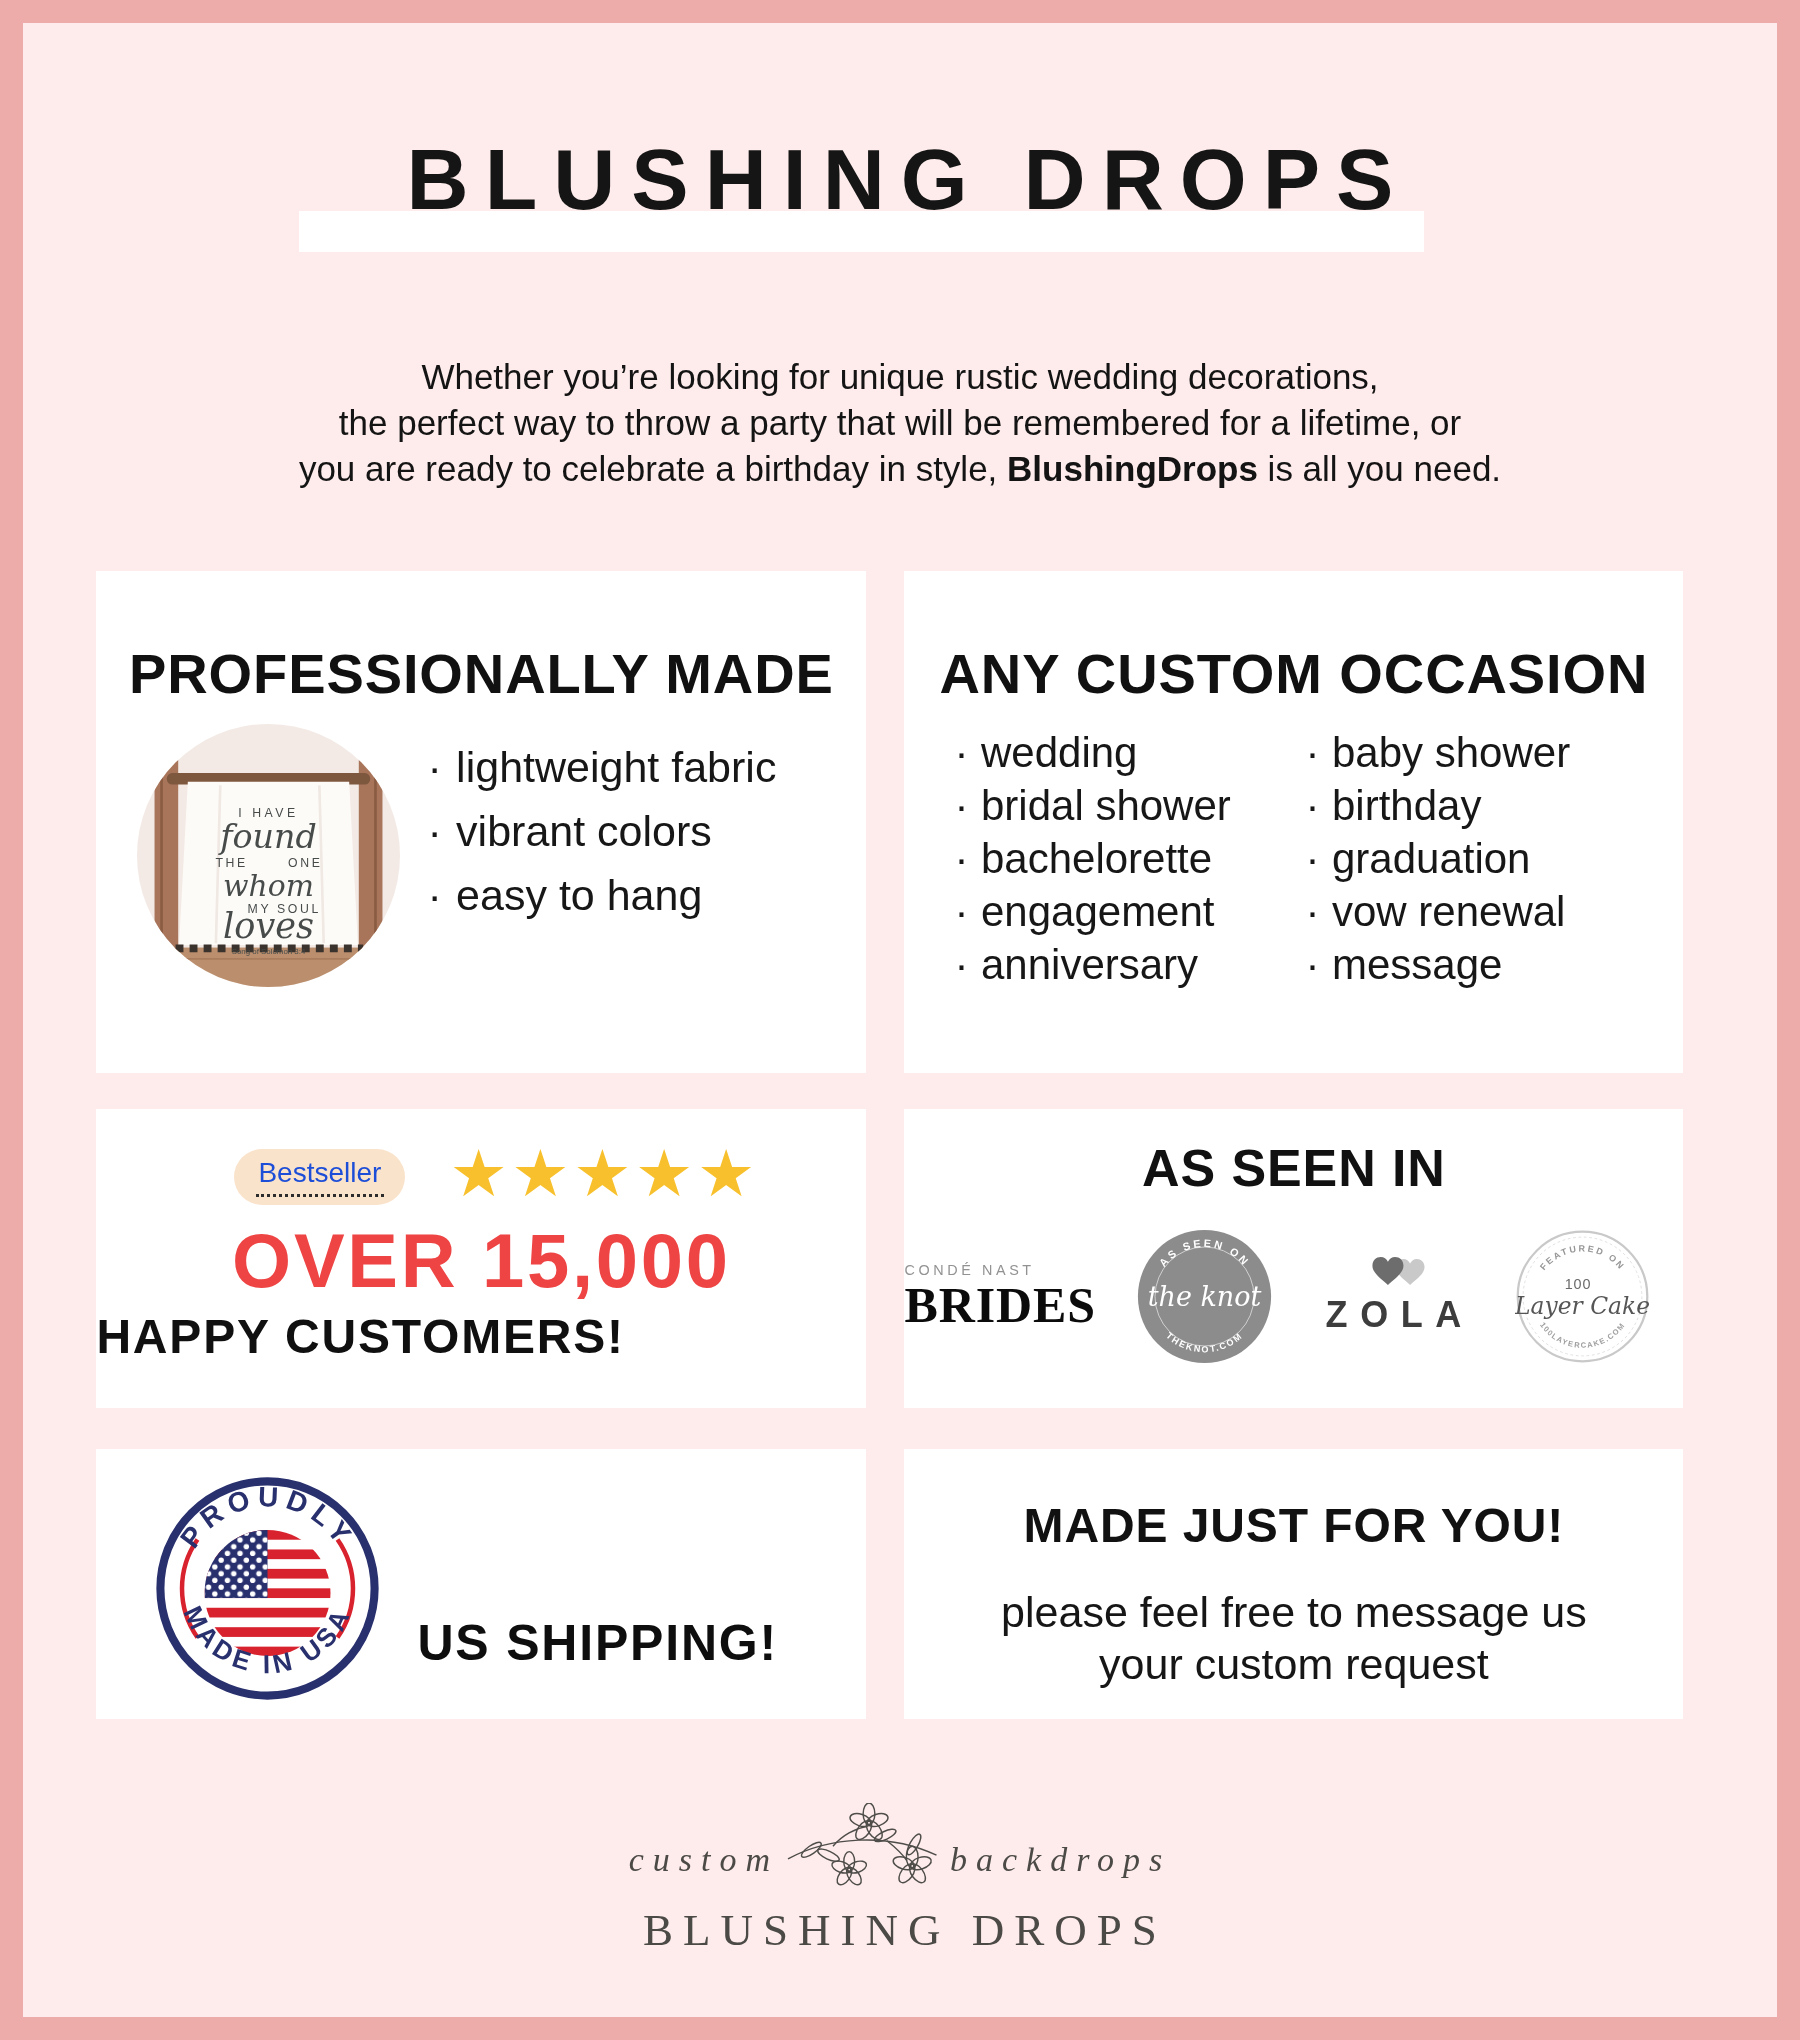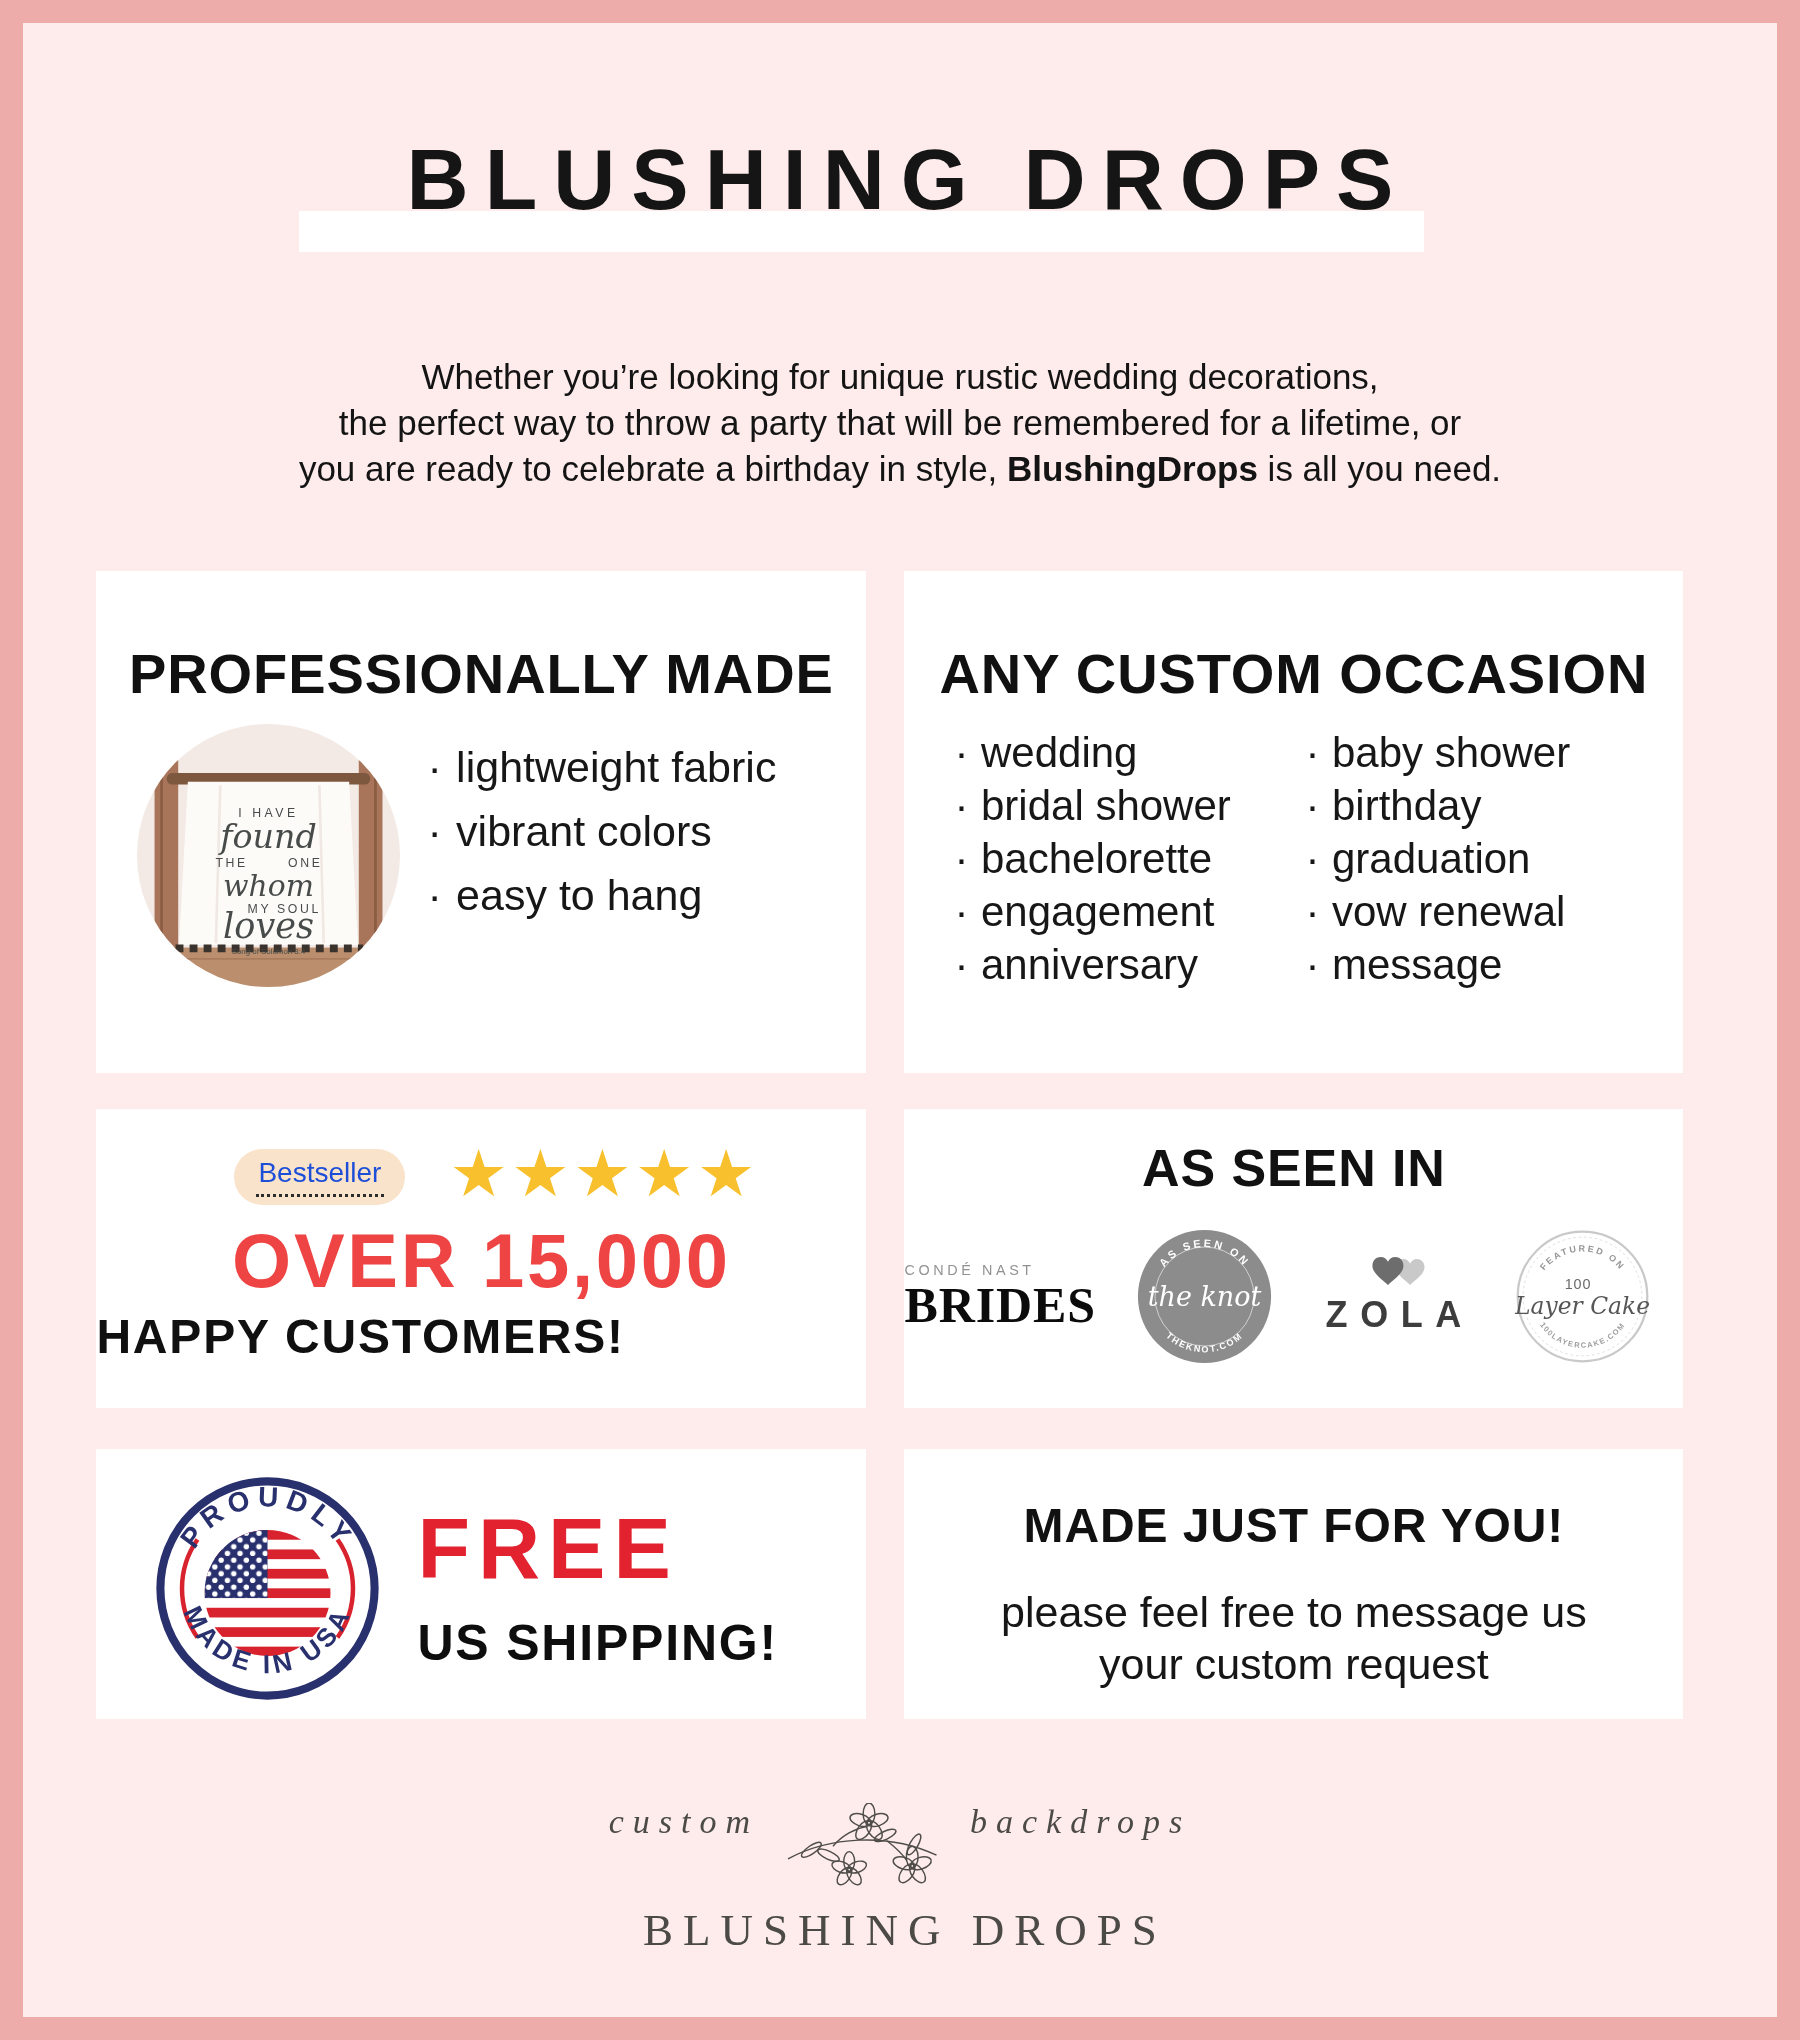--- a/index.html
+++ b/index.html
@@ -49,21 +49,21 @@
   .brides .name{font-family:"Liberation Serif",serif;font-weight:700;font-size:50px;letter-spacing:0.9px;color:#0b0b0b;line-height:1;}
   .zola{text-align:center;}
   .zola .name{font-size:36px;font-weight:600;letter-spacing:12.6px;text-indent:12.6px;color:#3d3d3d;margin-top:3.6px;}
   
   .usa-badge{position:absolute;left:59px;top:27px;}
   .free{position:absolute;left:321px;top:56px;font-size:86px;font-weight:700;letter-spacing:8px;color:#e32230;line-height:1;}
   .usship{position:absolute;left:321px;top:169px;font-size:50px;font-weight:700;letter-spacing:1.8px;color:#0e0e0e;line-height:1;}
   
   .msg{position:absolute;left:0;right:0;top:137px;text-align:center;font-size:43px;line-height:52px;color:#161616;}
   
-  .tagline{position:absolute;left:0;right:0;top:1780px;display:flex;justify-content:center;gap:20px;color:#4c4a47;}
+  .tagline{position:absolute;left:0;right:0;top:1780px;display:flex;justify-content:center;align-items:flex-end;color:#4c4a47;}
   .tagline .word{font-family:"Liberation Serif",serif;font-style:italic;font-size:34px;letter-spacing:9px;padding-bottom:14.4px;}
   .brand2{position:absolute;left:0;right:0;top:1881px;text-align:center;font-family:"Liberation Serif",serif;
     font-size:45px;letter-spacing:10px;text-indent:10px;color:#4b4a46;}
   svg text{font-family:"Liberation Sans",sans-serif;}
   svg .serifit{font-family:"DejaVu Serif",serif;font-style:italic;}
 </style>
 </head>
 <body>
 
 <div id="stage">
@@ -218,21 +218,20 @@
           <rect x="55" y="60" width="70" height="75.6" fill="#29306e"></rect>
           <rect x="55" y="60" width="70" height="75.6" fill="url(#flagStars)"></rect>
         </g>
         <text font-size="31" font-weight="bold" fill="#29306e" letter-spacing="7">
           <textPath href="#usaTop" startOffset="50%" text-anchor="middle">PROUDLY</textPath>
         </text>
         <text font-size="29" font-weight="bold" fill="#29306e" letter-spacing="5">
           <textPath href="#usaBottom" startOffset="50%" text-anchor="middle">MADE IN USA</textPath>
         </text>
       </svg>
-      <div class="free">FREE</div>
       <div class="usship">US SHIPPING!</div>
     </div>
 
     <div class="card" id="card-made">
       <h2>MADE JUST FOR YOU!</h2>
       <div class="msg">
         <span style="display:block">please feel free to message us</span>
         <span style="display:block">your custom request</span>
       </div>
     </div>

